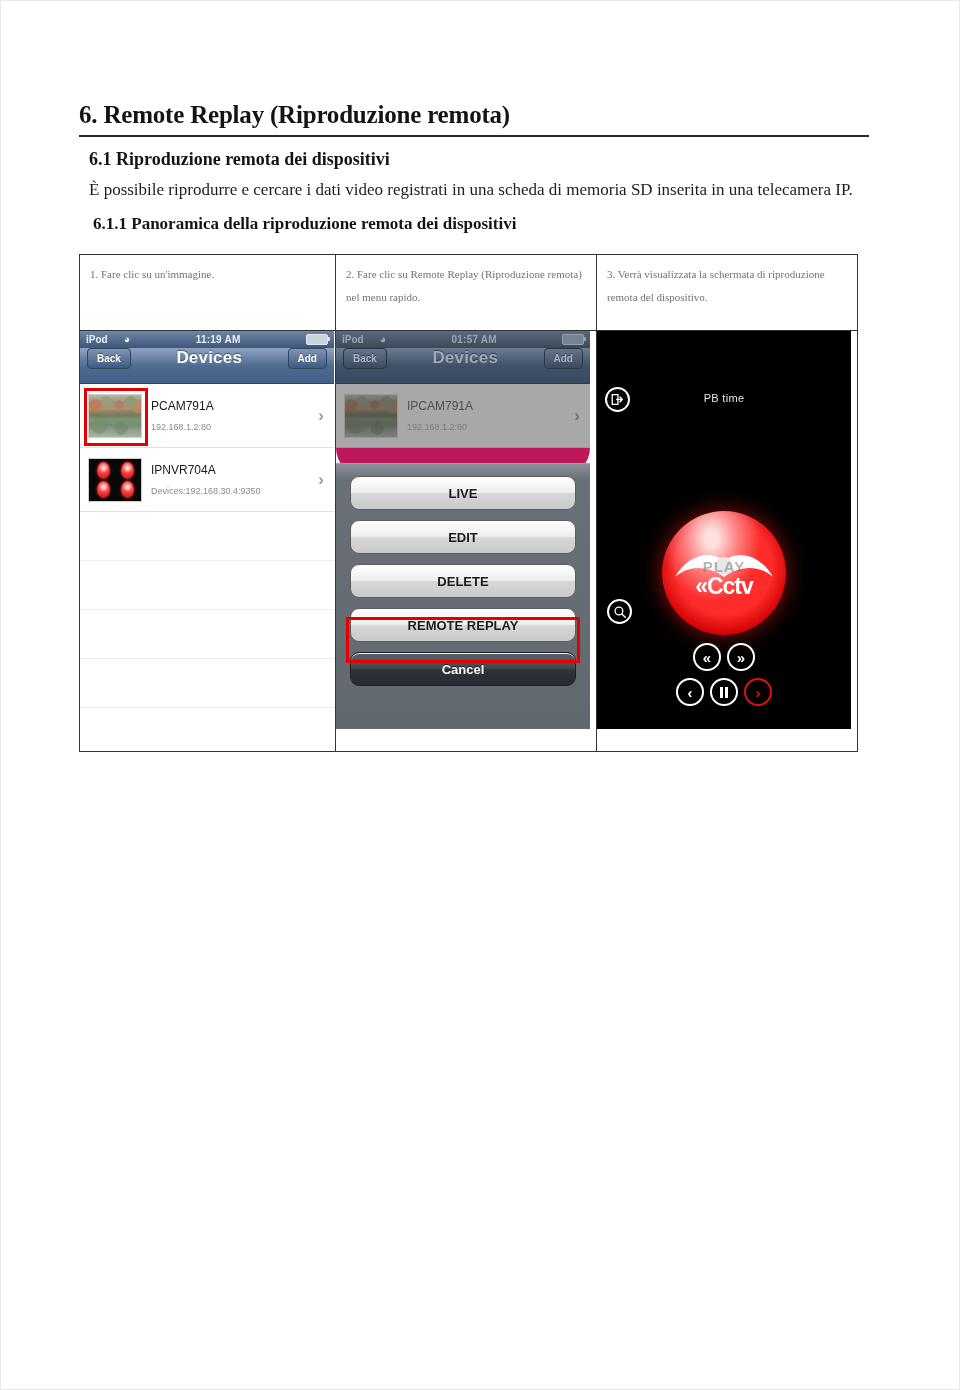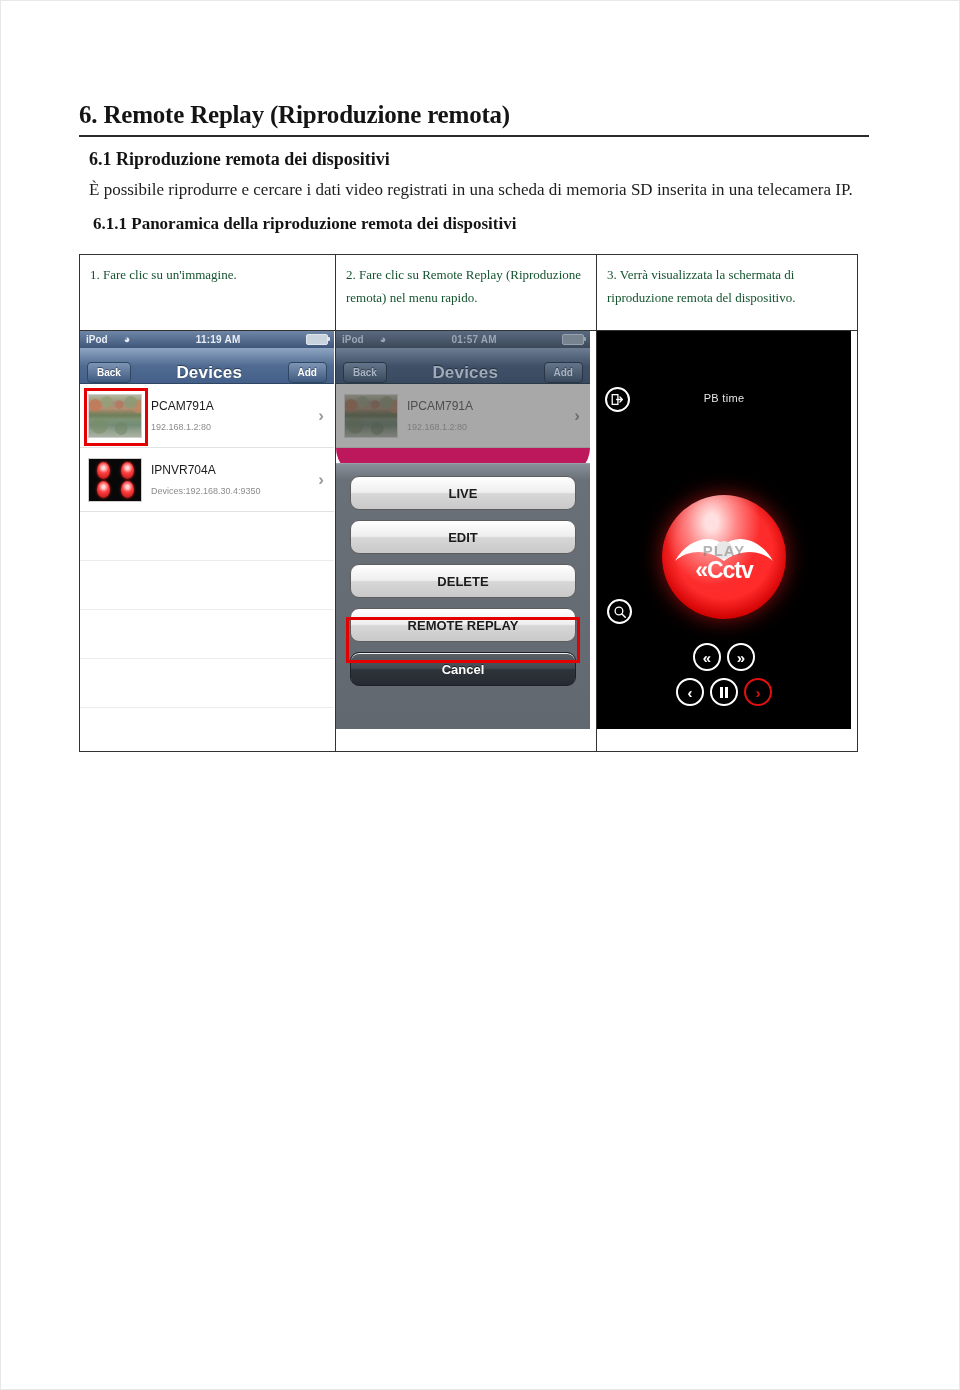--- a/index.html
+++ b/index.html
@@ -74,24 +74,24 @@
     table-layout: fixed;
     margin-left: 0;
   }
   .steps-table td {
     border: 1px solid #333;
     vertical-align: top;
     padding: 0;
   }
   .step-text {
     font-family: "Liberation Serif", serif;
-    font-size: 13px;
+    font-size: 11px;
     line-height: 23px;
     padding: 8px 8px 10px 10px;
-    color: #14532d;
+    color: #737373;
     min-height: 75px;
     box-sizing: border-box;
   }
   td.shot-cell {
     height: 420px;
     padding: 0;
     position: relative;
   }
 
   
@@ -136,21 +136,21 @@
     width:2px; height:4px; background:#dfe6ee; border-radius:0 1px 1px 0;
   }
   .battery.dim { border-color:#96a2b0; background:#77838f; }
   .battery.dim::after { background:#96a2b0; }
 
   .navbar {
     height: 36px;
     background: linear-gradient(#8ea4c2, #4f6b90 52%, #44608a);
     border-bottom: 1px solid #2f4663;
     display: flex;
-    align-items: flex-end;
+    align-items: flex-start;
     justify-content: space-between;
     padding: 0 7px;
     box-sizing: border-box;
   }
   .navbar.dim {
     background: linear-gradient(#6d7d92, #3f5068 52%, #394a60);
     border-bottom-color: #2b3847;
   }
   .nav-btn {
     font-family: "Liberation Sans", sans-serif;
@@ -346,21 +346,21 @@
     left: 0; right: 0; top: 13px;
     text-align: center;
     font-family: "Liberation Sans", sans-serif;
     font-size: 11px;
     color: #e6e6e6;
     letter-spacing: .3px;
   }
   .logo-wrap {
     position: absolute;
     left: 50%;
-    top: 164px;
+    top: 180px;
     transform: translateX(-50%);
     width: 124px;
     height: 124px;
   }
   .logo-ball {
     position: absolute; inset: 0;
     border-radius: 50%;
     background:
       radial-gradient(ellipse at 40% 22%, rgba(255,255,255,.85) 0 6%, rgba(255,190,190,.6) 24%, rgba(240,60,60,.15) 46%, rgba(255,0,0,0) 60%),
       radial-gradient(circle at 50% 45%, #ff2a2a 0 52%, #cf0000 74%, #8d0000 100%);

